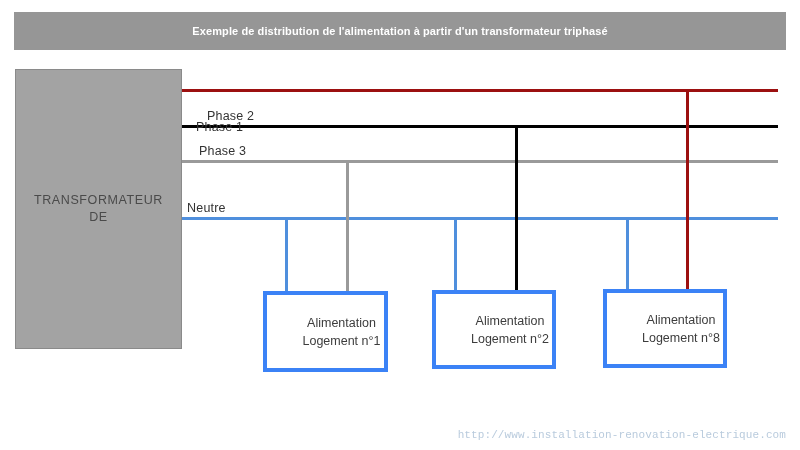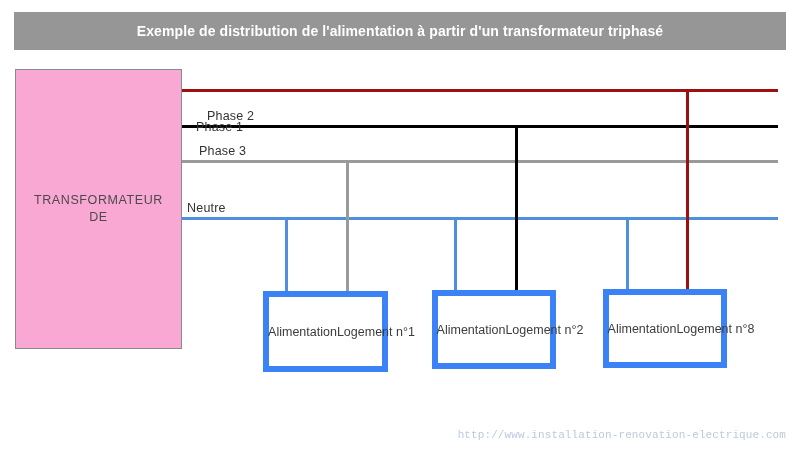--- a/index.html
+++ b/index.html
@@ -23,21 +23,21 @@
     top: 12px;
     width: 772px;
     height: 38px;
     background: #969696;
     display: flex;
     align-items: center;
     justify-content: center;
   }
   #title-text {
     color: #ffffff;
-    font-size: 14px;
+    font-size: 11px;
     font-weight: bold;
     letter-spacing: 0.1px;
     white-space: nowrap;
   }
 
   
   #diagram {
     position: absolute;
     left: 0;
     top: 0;
@@ -46,21 +46,21 @@
   }
 
   
   #transformer-box {
     position: absolute;
     left: 15px;
     top: 69px;
     width: 167px;
     height: 280px;
     border: 1px solid #8a8a8a;
-    background: #f9a8d4;
+    background: #a3a3a3;
     box-sizing: border-box;
     display: flex;
     flex-direction: column;
     align-items: center;
     justify-content: center;
   }
   #transformer-box .tline {
     color: #4a4a4a;
     font-size: 12.5px;
     line-height: 17px;
@@ -94,25 +94,25 @@
     width: 3px;
   }
   .drop.red   { background: #9c1010; }
   .drop.black { background: #000000; }
   .drop.gray  { background: #9a9a9a; }
   .drop.blue  { background: #4f8fdd; }
 
   
   .load-box {
     position: absolute;
-    border: 6px solid #3b82f6;
+    border: 4px solid #3b82f6;
     background: #ffffff;
     box-sizing: border-box;
     display: flex;
-    flex-direction: row;
+    flex-direction: column;
     align-items: center;
     justify-content: center;
     z-index: 5;
     padding-left: 32px;
   }
   .load-box .lline {
     color: #3c3c3c;
     font-size: 12.5px;
     line-height: 18px;
     text-align: center;

